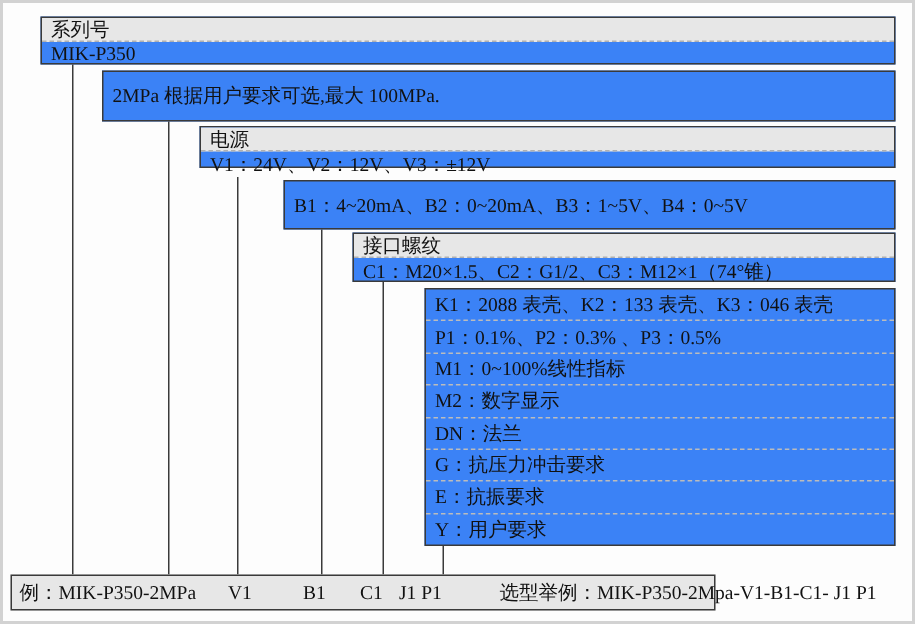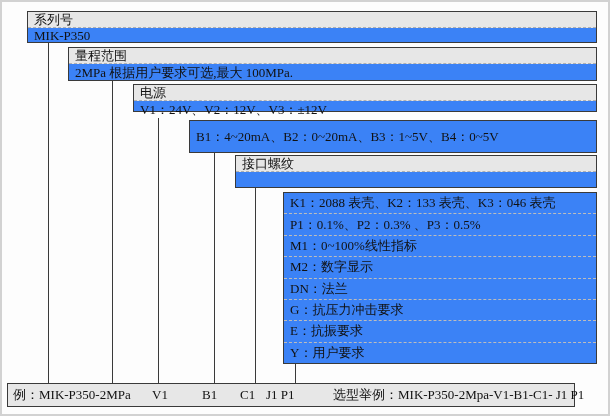--- a/index.html
+++ b/index.html
@@ -54,21 +54,21 @@
     border-bottom:2px dotted #cc3333;
   }
   .vline{
     position:absolute;
     width:1px;
     background:#3a3a3a;
   }
   #strip{
     position:absolute;
     left:7px;top:383px;
-    width:568px;height:24px;
+    width:470px;height:24px;
     box-sizing:border-box;
     border:1px solid #3a3a3a;
     background:#e7e7e7;
   }
   #strip span{
     position:absolute;
     top:0;height:22px;line-height:22px;
     white-space:nowrap;
   }
 </style>
@@ -76,35 +76,35 @@
 <body>
 
 <div id="canvas">
 
   <div class="box" style="left:27px;top:11px;width:570px;height:32px">
     <div class="bh">系列号</div>
     <div class="bv">MIK-P350</div>
   </div>
 
   <div class="box" style="left:68px;top:47px;width:529px;height:34px">
-    <div class="bh">量程范围</div>
     <div class="bv">2MPa 根据用户要求可选,最大 100MPa.</div>
   </div>
 
   <div class="box" style="left:133px;top:84px;width:464px;height:28px">
     <div class="bh">电源</div>
     <div class="bv">V1：24V、V2：12V、V3：±12V</div>
   </div>
 
   <div class="box" style="left:189px;top:120px;width:408px;height:33px">
     <div class="bv">B1：4~20mA、B2：0~20mA、B3：1~5V、B4：0~5V</div>
   </div>
 
   <div class="box" style="left:235px;top:155px;width:362px;height:33px">
     <div class="bh">接口螺纹</div>
+    <div class="bv">C1：M20×1.5、C2：G1/2、C3：M12×1（74°锥）</div>
   </div>
 
   <div class="box" style="left:283px;top:192px;width:314px;height:172px">
     <div class="opt">K1：2088 表壳、K2：133 表壳、K3：046 表壳</div>
     <div class="opt">P1：0.1%、P2：0.3% 、P3：0.5%</div>
     <div class="opt">M1：0~100%线性指标</div>
     <div class="opt">M2：数字显示</div>
     <div class="opt">DN：法兰</div>
     <div class="opt">G：抗压力冲击要求</div>
     <div class="opt">E：抗振要求</div>

